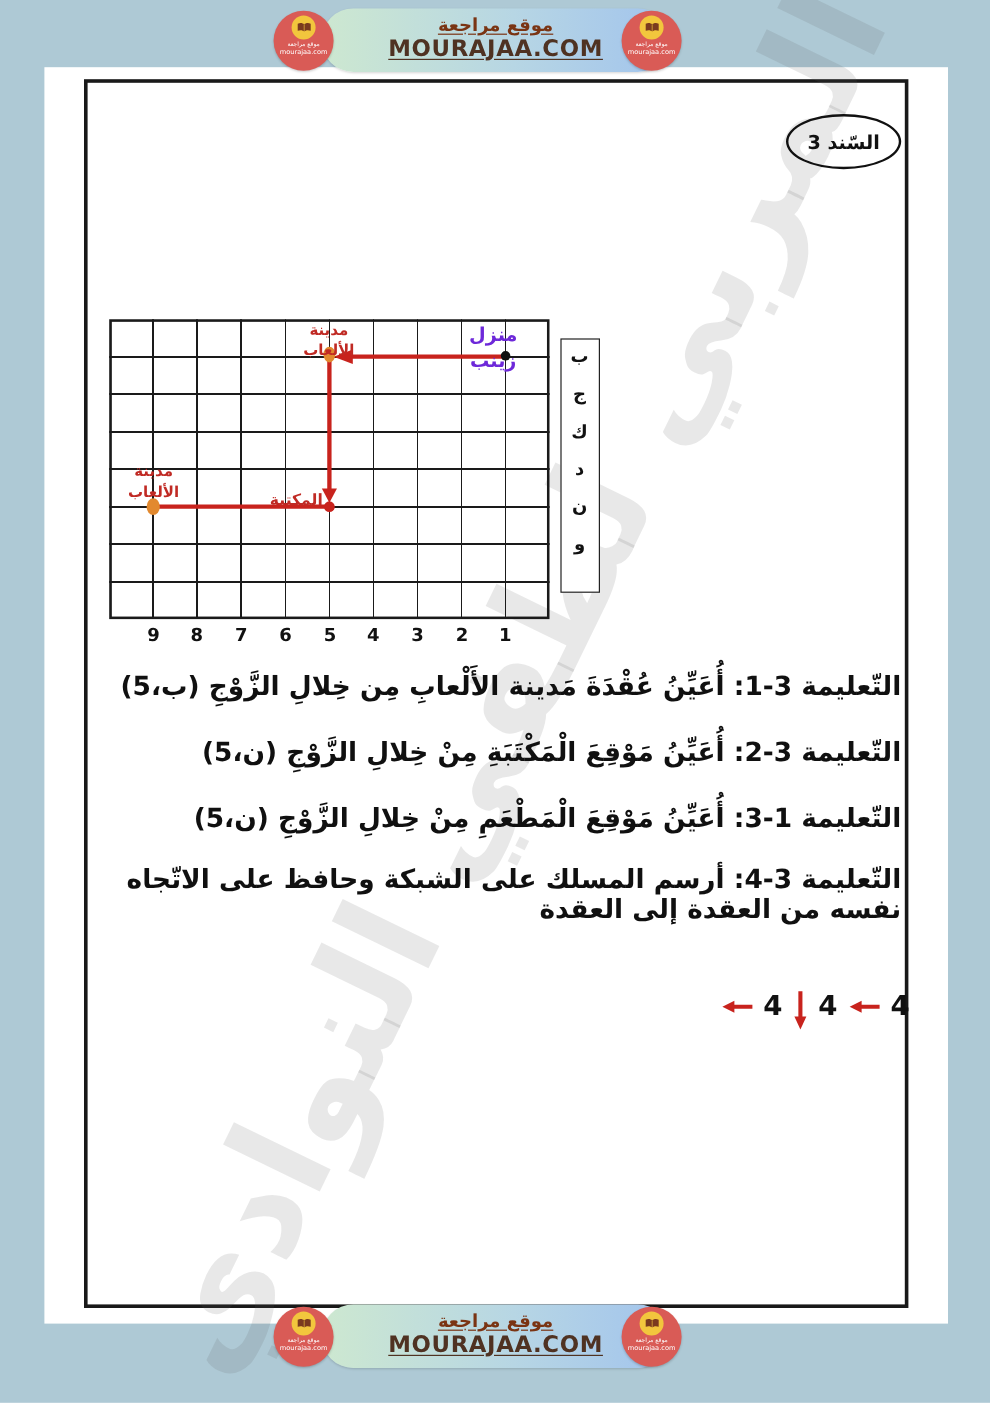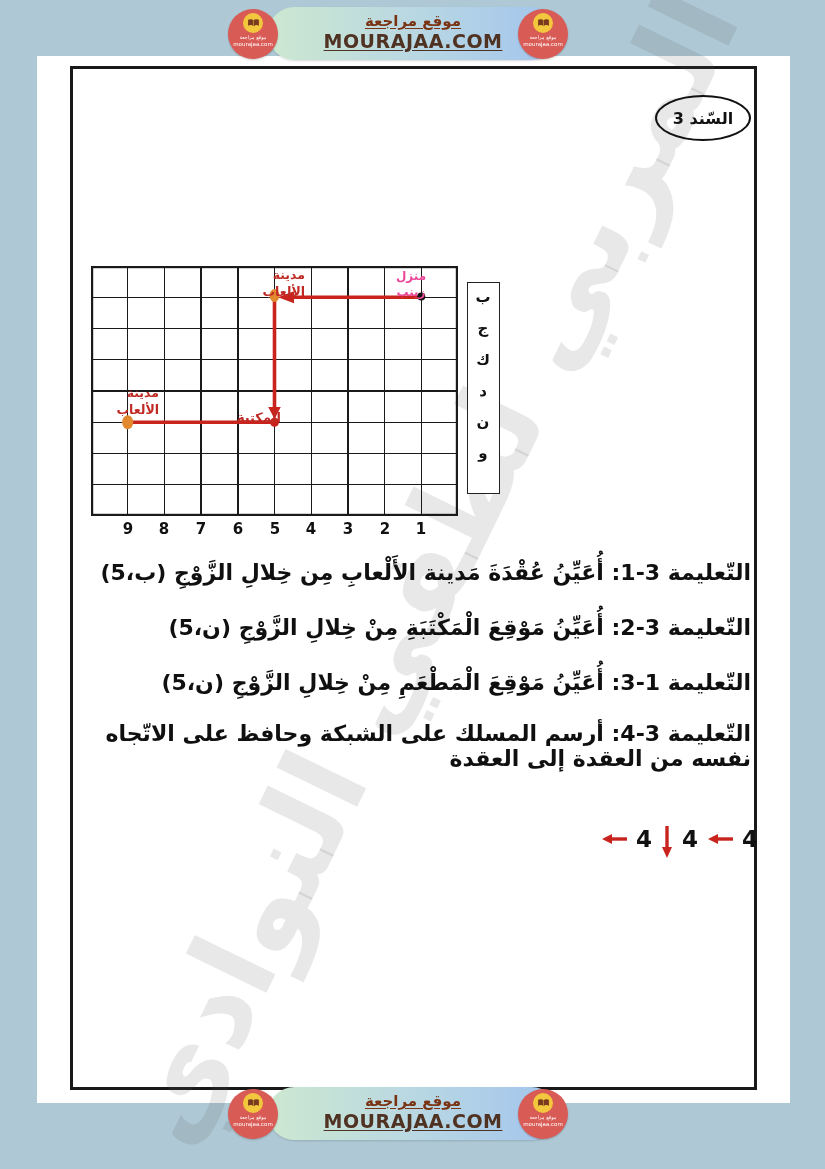--- a/index.html
+++ b/index.html
@@ -26,23 +26,23 @@
           font-weight:bold;color:#101010;}
   .intro1{top:87px;font-size:17px;}
   .intro2{top:142px;font-size:17px;}
   .inst{font-size:22px;}
   .i1{top:491px;} .i2{top:546px;text-align:right;} .i3{top:601px;} .i4{top:652px;} .i5{top:706px;}
   .pair{unicode-bidi:isolate;}
 
   
   .grid-svg{position:absolute;left:18px;top:197px;}
   .glabel{position:absolute;font-weight:bold;line-height:1.35;text-align:center;}
-  .glabel.red{color:#c02a24;font-size:12.5px;text-align:right;}
-  .glabel.black{color:#ec4899;font-size:12px;}
-  .lib{text-align:right;margin-left:12px;}
+  .glabel.red{color:#c02a24;font-size:12.5px;}
+  .glabel.black{color:#6d28d9;font-size:16px;}
+  .lib{text-align:right;}
   .colnum{position:absolute;top:451px;width:24px;text-align:center;font-size:15px;
           font-weight:bold;color:#111;}
   .rowbox{position:absolute;left:394px;top:213px;width:33px;height:212px;background:#fff;
           border:1.6px solid #222;box-sizing:border-box;}
   .rowlet{position:absolute;left:0;width:30px;text-align:center;font-size:15px;
           font-weight:bold;color:#111;}
 
   
   .answer{position:absolute;left:485px;top:746px;width:200px;height:48px;display:flex;
           flex-direction:row-reverse;align-items:center;gap:7px;justify-content:flex-start;}

